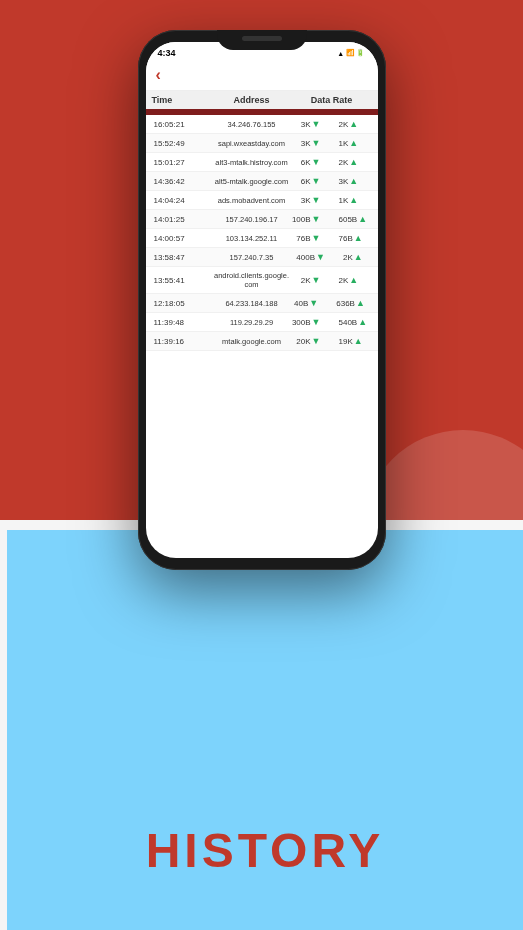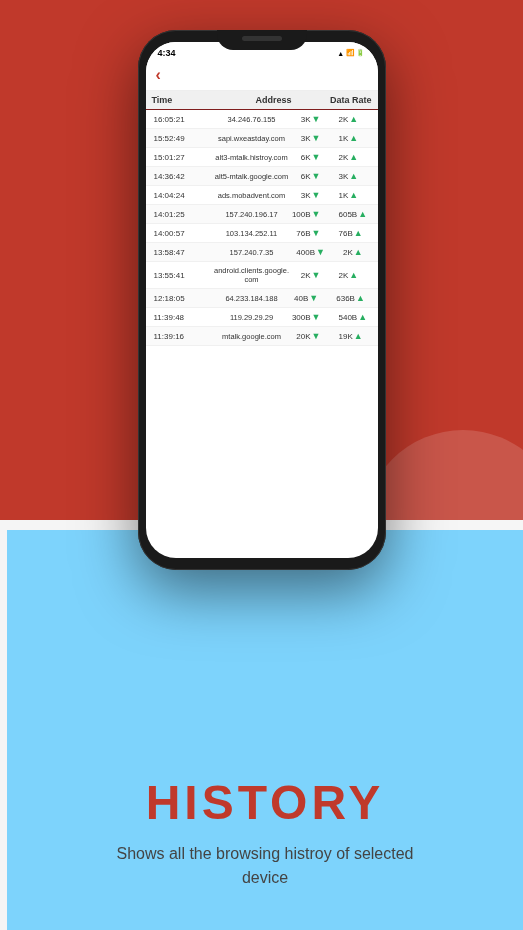--- a/index.html
+++ b/index.html
@@ -133,29 +133,29 @@
       text-align: center;
       font-size: 11px;
       font-weight: bold;
       color: #222;
     }
 
     .table-header {
       display: grid;
       grid-template-columns: 60px 1fr 80px;
       background: #f0f0f0;
-      border-bottom: 1px solid #7f1d1d;
+      border-bottom: 6px solid #7f1d1d;
       padding: 4px 6px;
     }
 
     .table-header span {
       font-size: 9px;
       font-weight: bold;
       color: #333;
-      text-align: right;
+      text-align: center;
     }
 
     .table-header span:first-child { text-align: left; }
 
     .table-row {
       display: grid;
       grid-template-columns: 60px 1fr 80px;
       padding: 4px 8px;
       border-bottom: 1px solid #f0f0f0;
       align-items: center;
@@ -454,14 +454,13 @@
             </div>
         </div>
 
       </div>
     </div>
   </div>
 </div>
 
 <div class="bottom-section">
   <div class="history-title">HISTORY</div>
-  <div class="history-desc">Shows all the browsing histroy of selected device</div>
 </div>
 
 </body></html>

